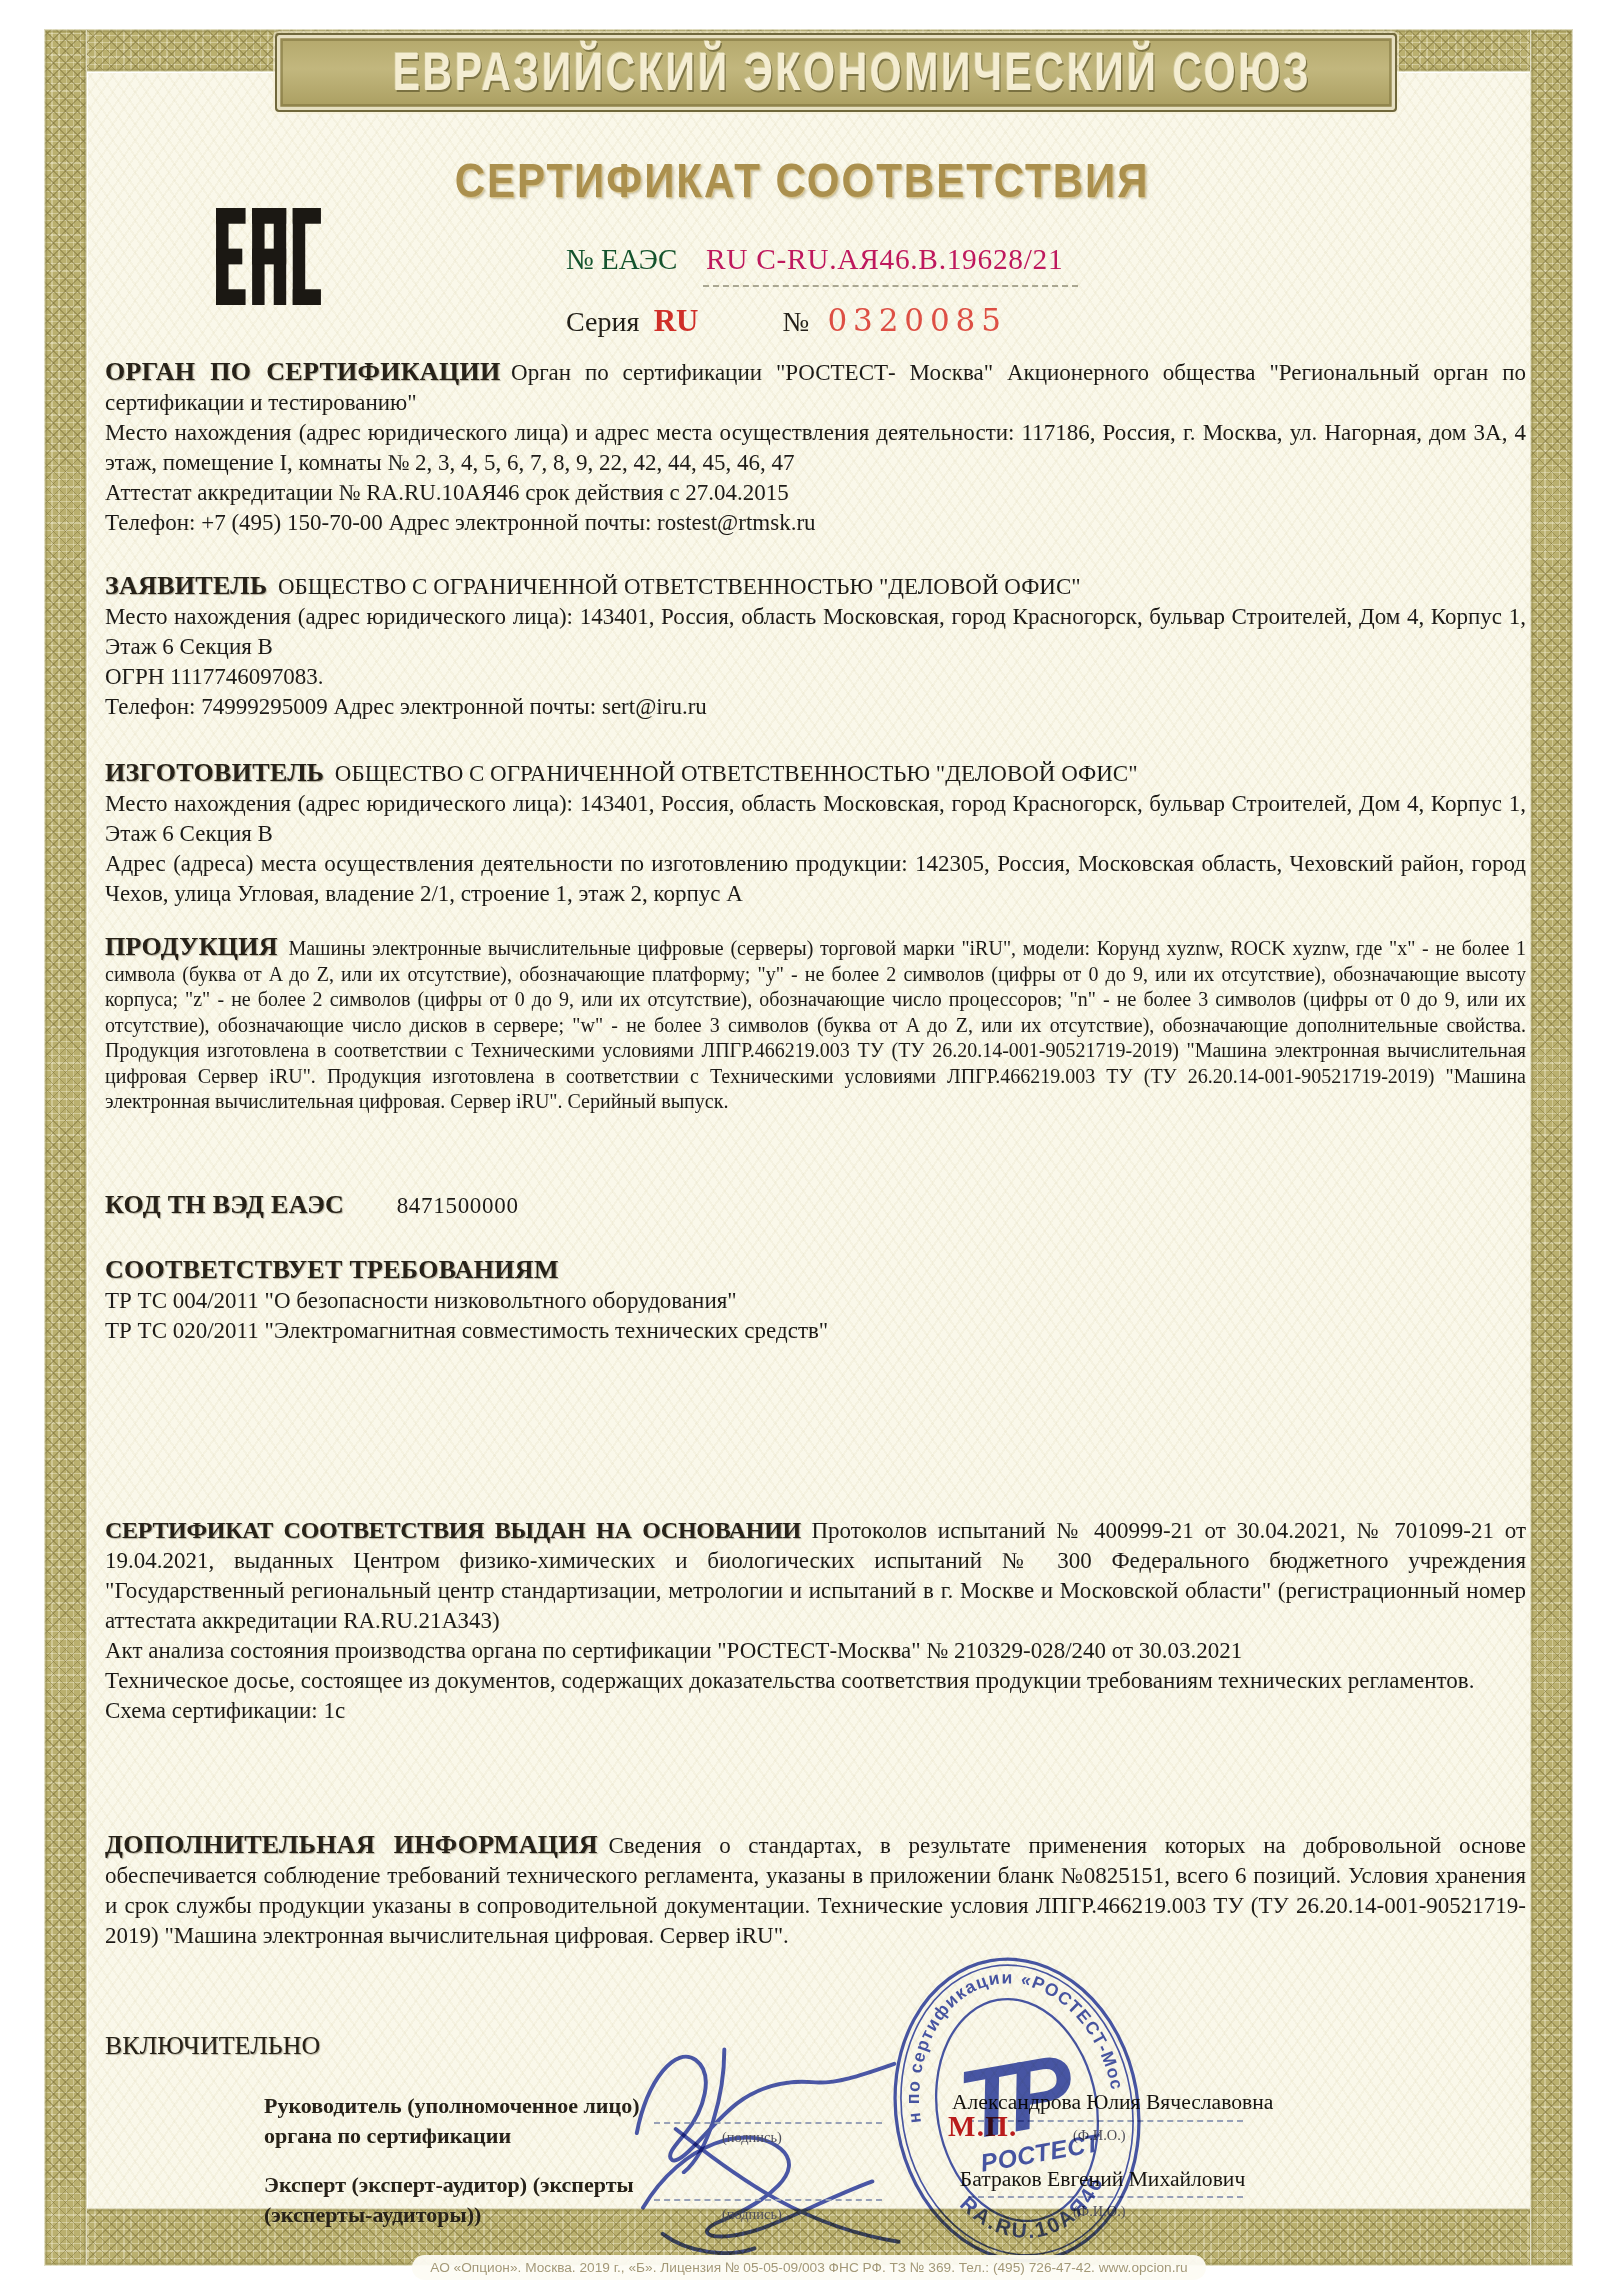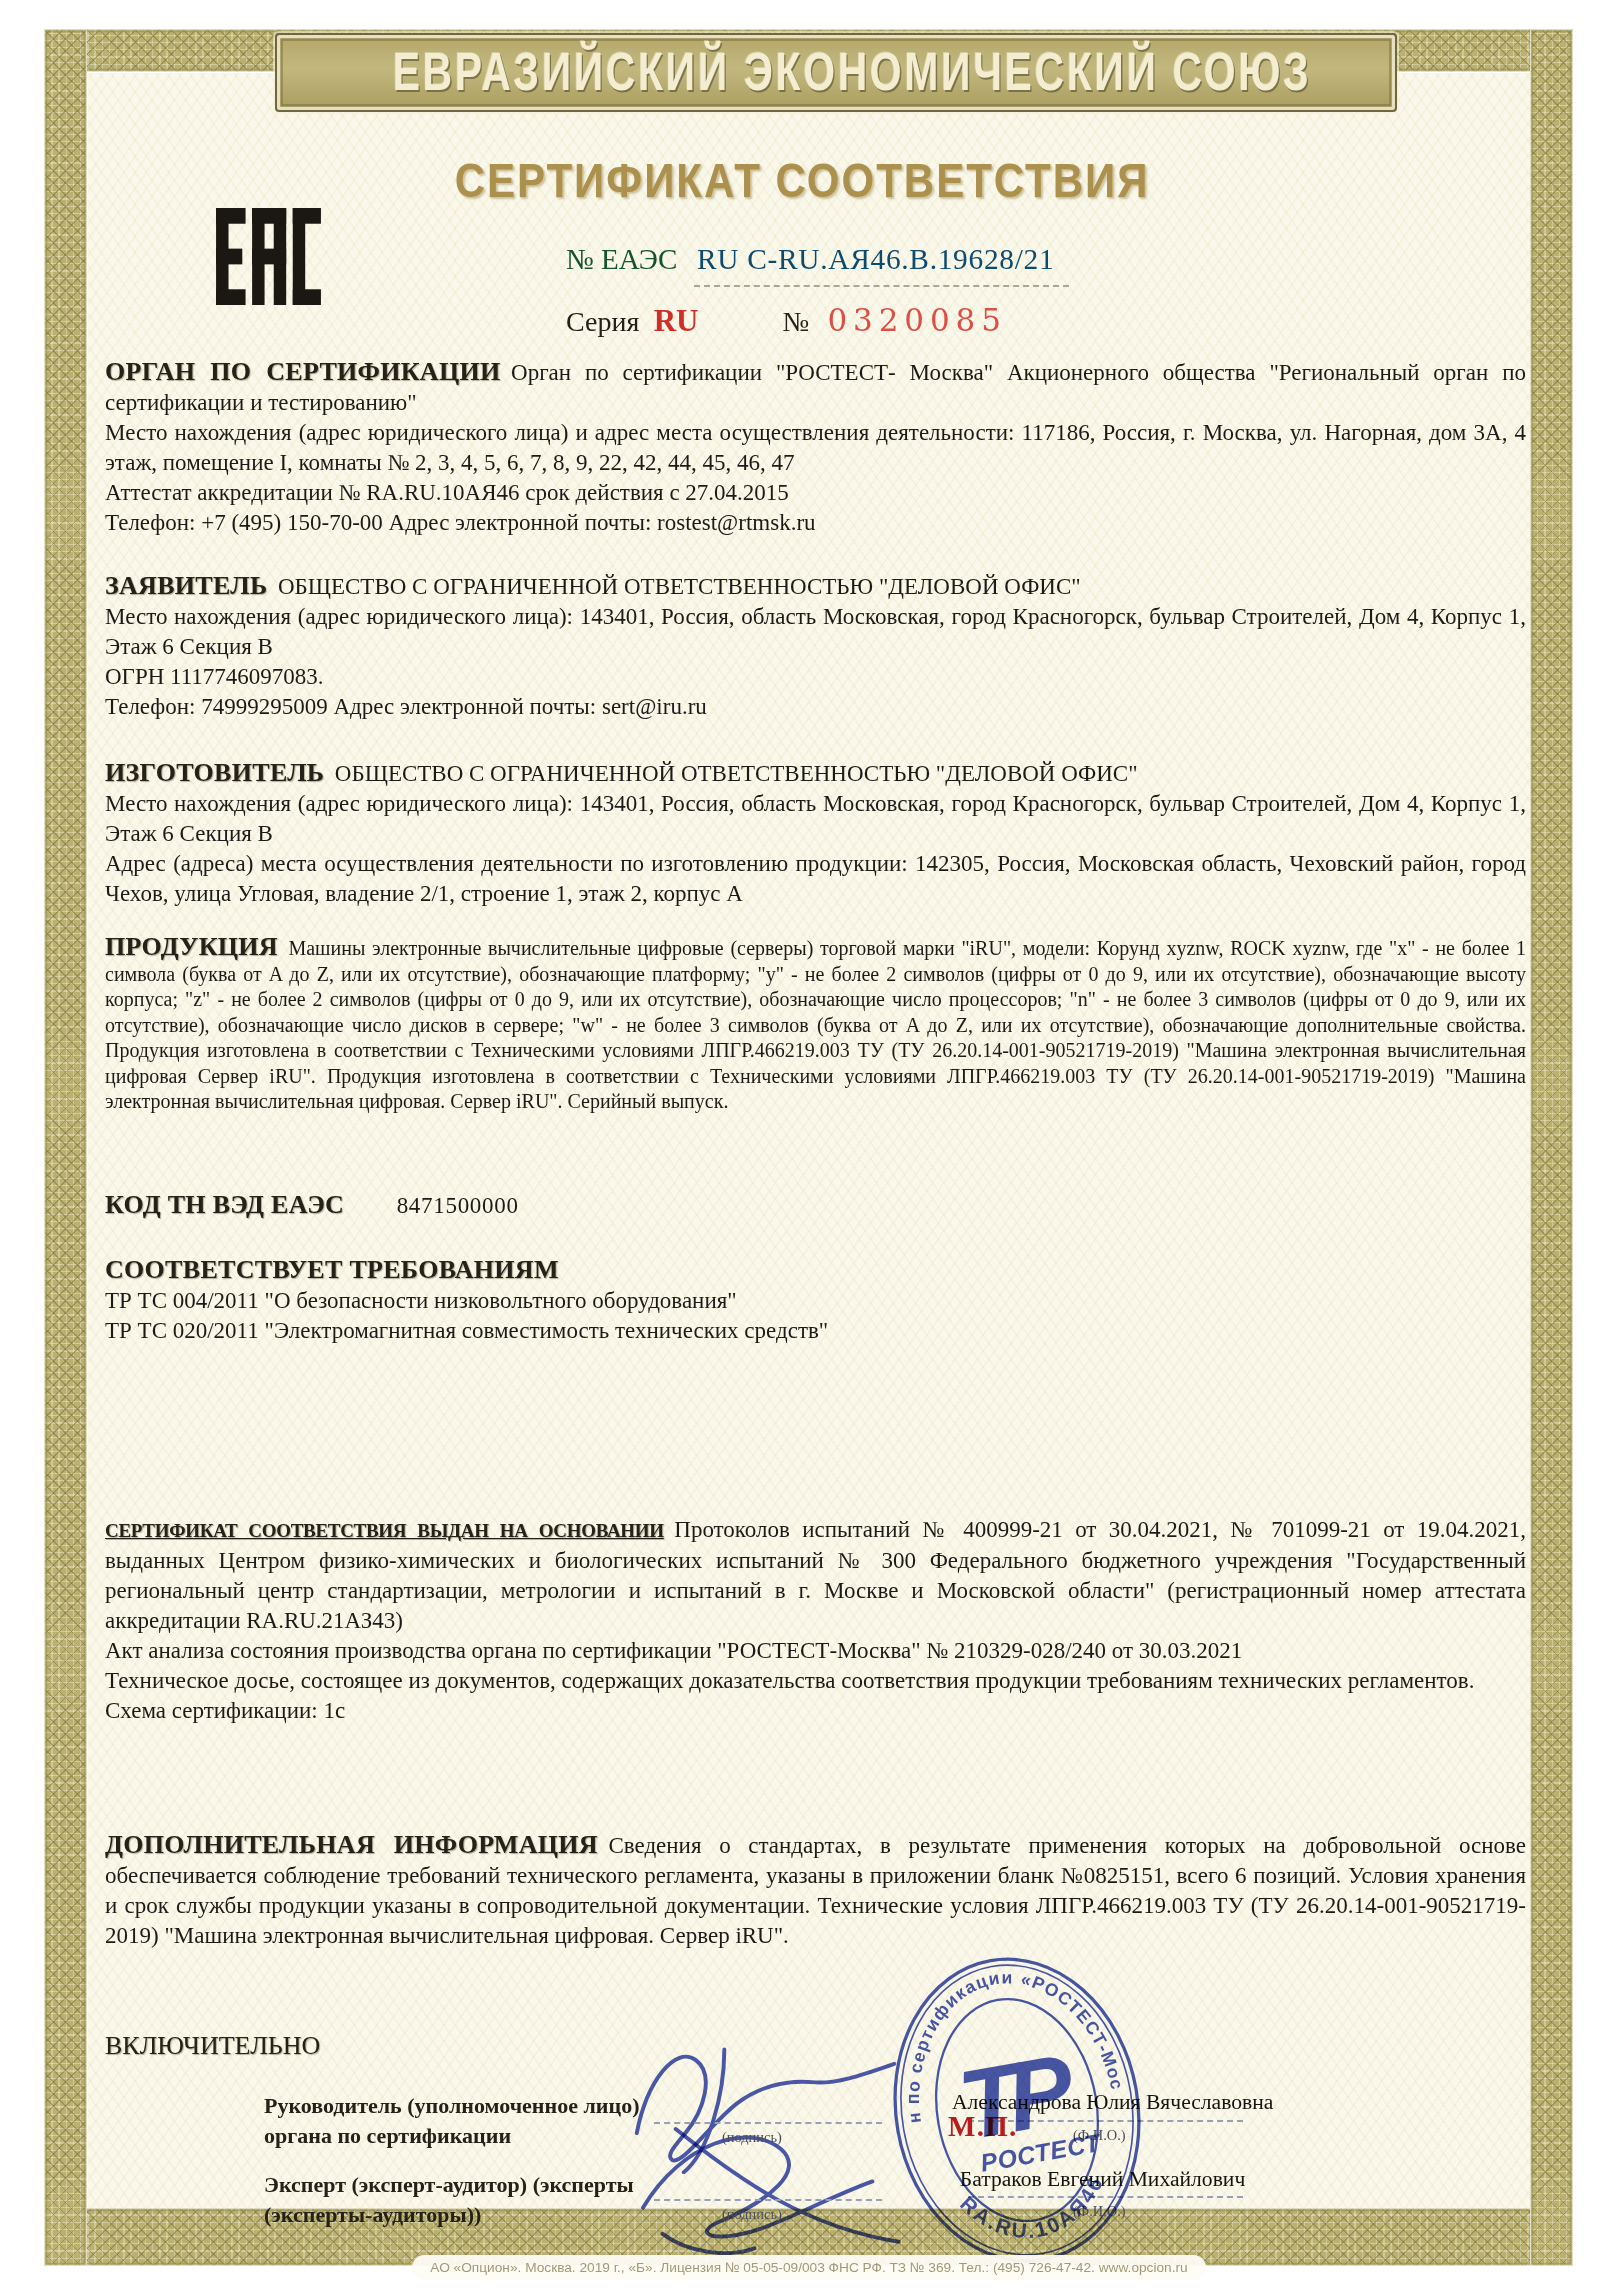--- a/index.html
+++ b/index.html
@@ -46,36 +46,36 @@
   .cert-title{
     position:absolute;left:50%;top:157px;transform:translateX(-51%) scaleY(1.14);
     font-family:"Liberation Sans",sans-serif;font-weight:bold;font-size:42px;letter-spacing:2px;
     color:#ab904e;white-space:nowrap;
     text-shadow:0.7px 0.7px 0 #d9c globalThis;
     text-shadow:0.7px 0.7px 0 #d8c48c, 2px 2px 2px rgba(110,92,44,.35);
   }
   .num-row{position:absolute;left:566px;top:243px;white-space:nowrap;}
   .num-label{font-size:29px;color:#14532d;}
   .num-value{
-    display:inline-block;margin-left:17px;font-size:29.4px;color:#0c4a6e;letter-spacing:0.7px;
+    display:inline-block;margin-left:26px;font-size:29.4px;color:#be185d;letter-spacing:0.7px;
     border-bottom:2px dashed #a9a691;padding:0 14.4px 9.2px 2.6px;
   }
   .series-row{position:absolute;left:566px;top:302px;white-space:nowrap;}
   .series-label{font-size:28px;color:#232019;}
   .series-value{font-size:31px;font-weight:bold;color:#cf2f28;margin-left:14.4px;font-family:"Liberation Serif",serif;margin-top:8px;}
   .blank-label{font-size:28px;color:#232019;margin-left:84px;}
   .blank-value{font-size:31px;color:#dd4f44;margin-left:18.3px;letter-spacing:5.9px;font-family:"DejaVu Serif",serif;}
   
   .sec{position:absolute;left:105px;width:1421px;text-align:justify;font-size:23px;line-height:30px;}
   .sec p{margin:0;}
   .shead{
     font-weight:bold;font-size:26px;letter-spacing:0.3px;color:#262118;margin-right:10.5px;
     text-shadow:1px 1px 1px rgba(90,82,60,.45);
   }
-  .shead-sm{font-size:19px;letter-spacing:-0.3px;text-decoration:underline;}
+  .shead-sm{font-size:24px;letter-spacing:-0.3px;}
   .sec-prod{font-size:20px;line-height:25.5px;}
   .kod-value{font-size:23px;margin-left:42px;letter-spacing:0.7px;}
   
   .validity{position:absolute;left:105px;top:1984px;white-space:nowrap;}
   .v-label{font-weight:bold;font-size:26px;color:#262118;text-shadow:1px 1px 1px rgba(90,82,60,.45);}
   .v-date{
     display:inline-block;font-size:24px;text-align:center;width:281px;
     border-bottom:2px dashed #b0ac96;padding-bottom:7.9px;margin-left:2.6px;
   }
   .v-date2{width:281px;border-bottom:2px dashed #b0ac96;}

